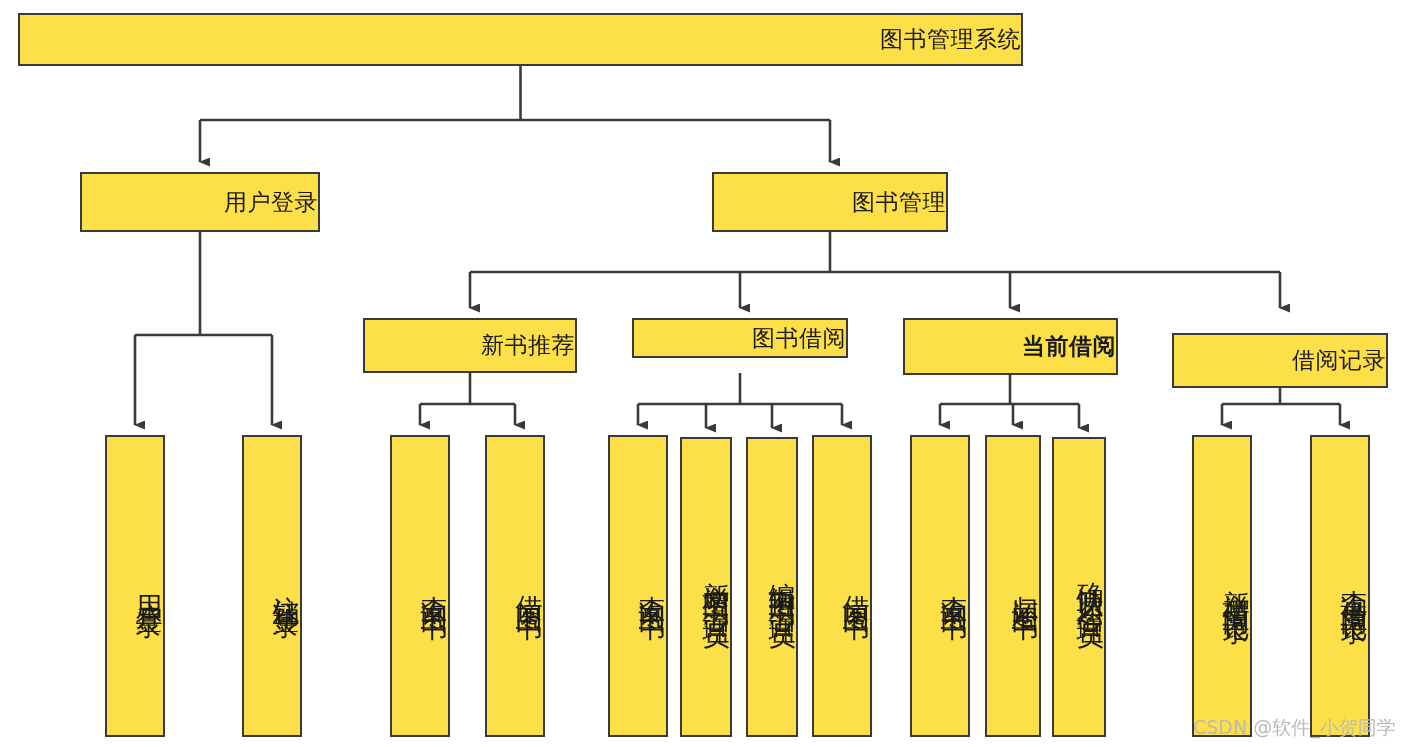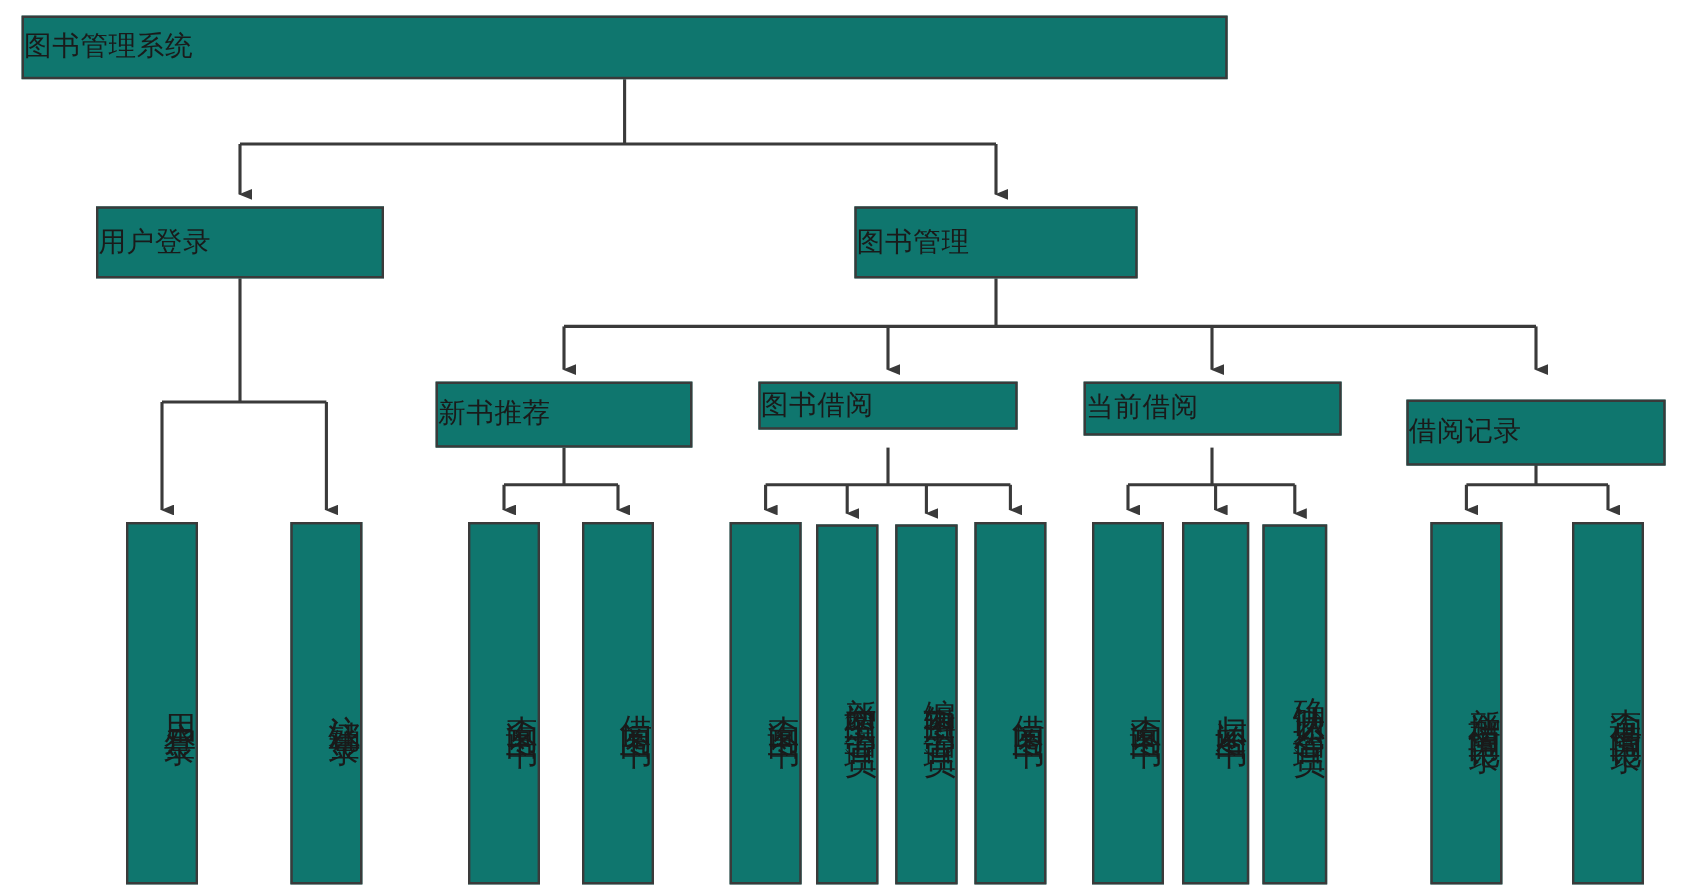--- a/index.html
+++ b/index.html
@@ -21,25 +21,25 @@
   #diagram-svg {
     position: absolute;
     left: 0;
     top: 0;
     width: 1405px;
     height: 747px;
   }
   .node {
     position: absolute;
     box-sizing: border-box;
-    background: #0f766e;
+    background: #fde047;
     border: 2px solid #3a3a3a;
     display: flex;
     align-items: center;
-    justify-content: flex-start;
+    justify-content: flex-end;
     overflow: hidden;
   }
   .node-label {
     color: #1a1a1a;
     line-height: 1.0;
     white-space: pre;
     text-align: center;
   }
   
   .node.horiz .node-label {
@@ -152,21 +152,21 @@
   <div class="node horiz" style="left: 712px; top: 172px; width: 236px; height: 60px;">
     <span class="node-label">图书管理</span>
   </div>
 
   <div class="node horiz" style="left: 363px; top: 318px; width: 214px; height: 55px;">
     <span class="node-label">新书推荐</span>
   </div>
   <div class="node horiz" style="left: 632px; top: 318px; width: 216px; height: 40px;">
     <span class="node-label">图书借阅</span>
   </div>
-  <div class="node horiz" style="left: 903px; top: 318px; width: 215px; height: 45px;">
+  <div class="node horiz" style="left: 903px; top: 318px; width: 215px; height: 57px; font-weight: bold;">
     <span class="node-label">当前借阅</span>
   </div>
   <div class="node horiz" style="left: 1172px; top: 318px; width: 216px; height: 55px; margin-top: 15px;">
     <span class="node-label">借阅记录</span>
   </div>
 
   <div class="node vert" style="left: 105px; top: 435px; width: 60px; height: 302px; padding-top: 137px;">
     <span class="node-label" style="font-size: 27px; letter-spacing: 6px;">用户登录</span>
   </div>
   <div class="node vert" style="left: 242px; top: 435px; width: 60px; height: 302px; padding-top: 137px;">
@@ -199,14 +199,15 @@
   <div class="node vert" style="left: 1052px; top: 437px; width: 54px; height: 300px; padding-top: 121px;">
     <span class="node-label" style="font-size: 27px; letter-spacing: 6px;">确认归还（管理员）</span>
   </div>
   <div class="node vert" style="left: 1192px; top: 435px; width: 60px; height: 302px; padding-top: 131px;">
     <span class="node-label" style="font-size: 27px; letter-spacing: 6px;">新增借阅记录</span>
   </div>
   <div class="node vert" style="left: 1310px; top: 435px; width: 60px; height: 302px; padding-top: 131px;">
     <span class="node-label" style="font-size: 27px; letter-spacing: 6px;">查询借阅记录</span>
   </div>
 
+  <div class="watermark" style="left: 1193px; top: 715px; color: rgb(185, 185, 185);">CSDN @软件_小贺同学</div>
 
 </div>
 
 </body></html>

